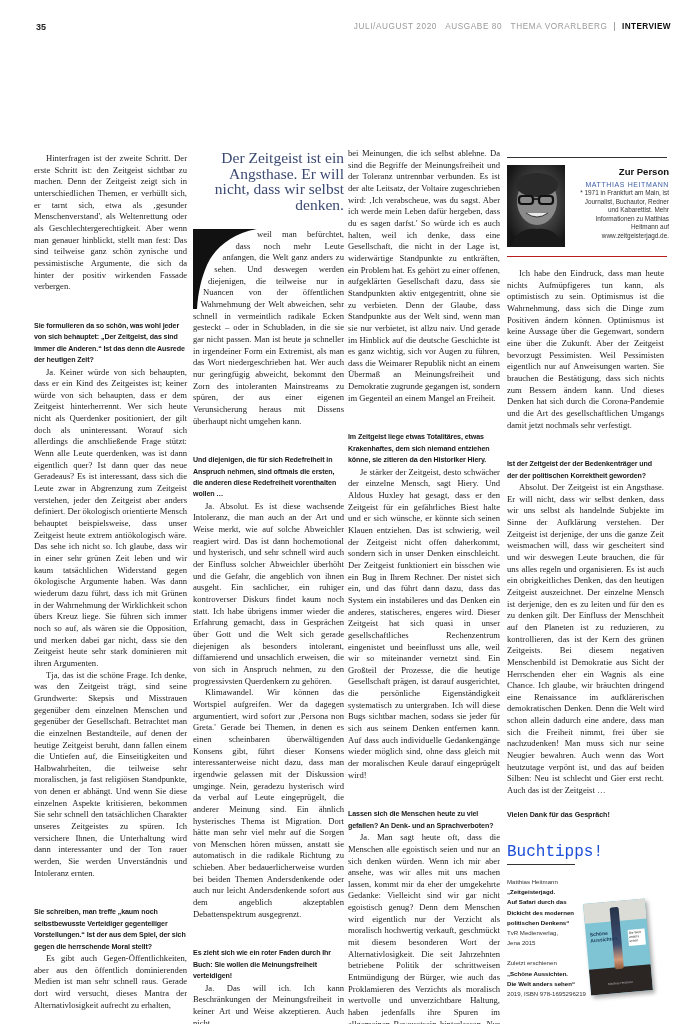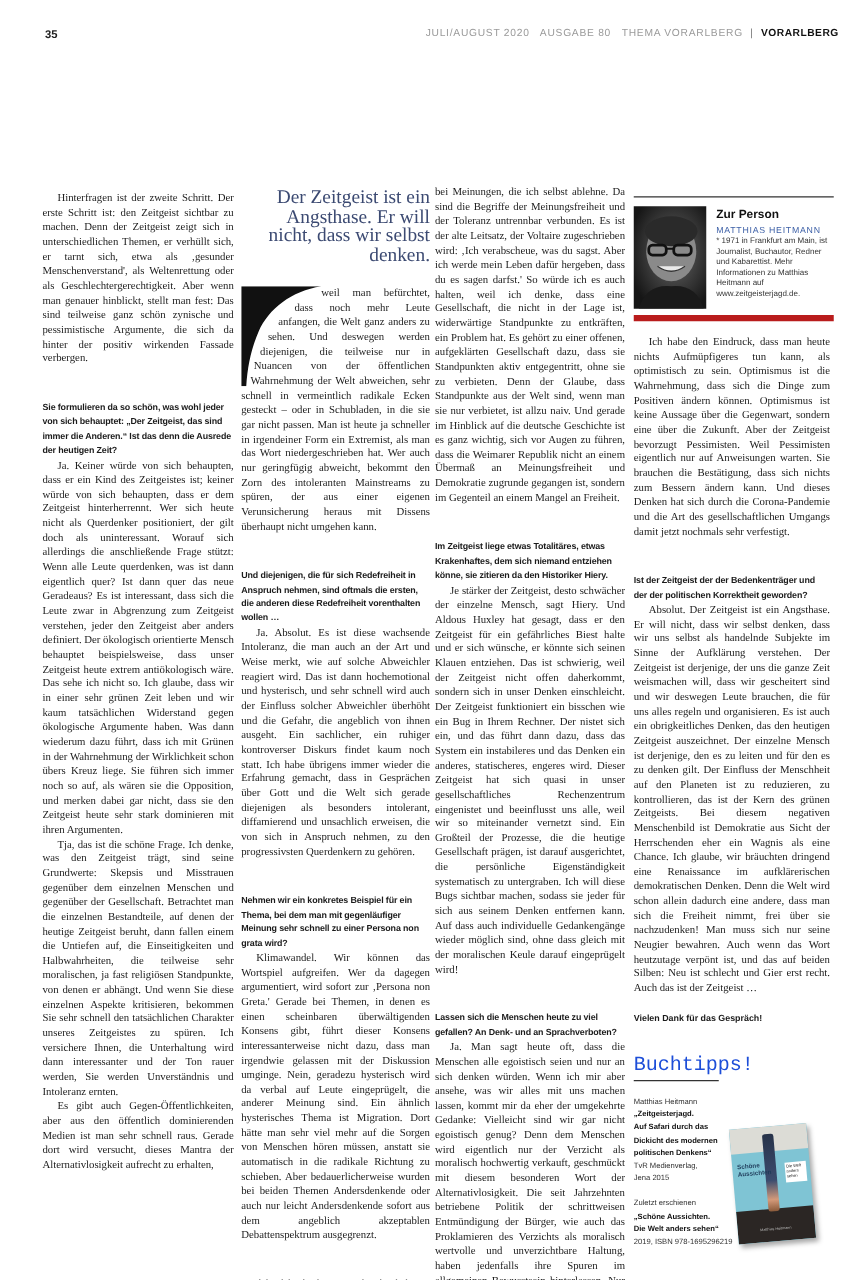--- a/index.html
+++ b/index.html
@@ -22,21 +22,21 @@
     .q:first-child { margin-top: 0; }
     .a { text-indent: 12px; }
     .a.cont { text-indent: 0; }
 
     .pullquote { font-family: "Liberation Serif", serif; color: #3c4a72; font-size: 15.5px; line-height: 15.5px; margin-bottom: 17px; text-align: right; }
 
     .dropcap-wrap { position: relative; }
     .dropcap { float: left; width: 64px; height: 80px; margin-right: 0; shape-outside: polygon(0 0, 100% 0, 70% 12%, 45% 30%, 28% 50%, 16% 72%, 8% 100%, 0 100%); }
     .dropcap svg { display: block; }
 
-    .person { position: absolute; left: 507px; top: 157px; width: 160px; height: 100px; border-top: 1px solid #333; border-bottom: 5px solid #b91c1c; }
+    .person { position: absolute; left: 507px; top: 157px; width: 160px; height: 100px; border-top: 1px solid #333; border-bottom: 1px solid #b91c1c; text-align: right; }
     .portrait { position: absolute; left: 0; top: 7px; width: 58px; height: 82px; background: radial-gradient(ellipse at 55% 45%, #6b6b6b 0%, #3a3a3a 45%, #161616 80%); overflow: hidden; }
     .person-info { position: absolute; left: 66px; top: 8px; width: 96px; font-family: "Liberation Sans", sans-serif; }
     .person-heading { font-weight: bold; font-size: 9.5px; color: #111; line-height: 12px; }
     .person-name { font-size: 7px; color: #3c5fa6; letter-spacing: 0.6px; margin-top: 2px; line-height: 9px; }
     .person-bio { font-size: 6.4px; color: #333; line-height: 8.6px; }
 
     .col4 { top: 268px; }
 
     .thanks { font-family: "Liberation Sans", sans-serif; font-weight: bold; font-size: 7.1px; margin-top: 13px; text-align: left; }
 
@@ -56,45 +56,45 @@
 </head>
 <body>
 
 <div class="header">
   <span class="page-num">35</span>
   <span class="meta">
     <span>JULI/AUGUST 2020</span>&nbsp;&nbsp;
     <span>AUSGABE 80</span>&nbsp;&nbsp;
     <span>THEMA VORARLBERG</span>
     <span class="sep">|</span>
-    <span class="section">VORARLBERG</span>
+    <span class="section">INTERVIEW</span>
   </span>
 </div>
 
 <div class="col col1" id="col1">
     <p class="a">Hinterfragen ist der zweite Schritt. Der erste Schritt ist: den Zeitgeist sichtbar zu machen. Denn der Zeitgeist zeigt sich in unterschiedlichen Themen, er verhüllt sich, er tarnt sich, etwa als ‚gesunder Menschenverstand', als Weltenrettung oder als Geschlechtergerechtigkeit. Aber wenn man genauer hinblickt, stellt man fest: Das sind teilweise ganz schön zynische und pessimistische Argumente, die sich da hinter der positiv wirkenden Fassade verbergen.</p>
     <p class="q">Sie formulieren da so schön, was wohl jeder von sich behauptet: „Der Zeitgeist, das sind immer die Anderen.“ Ist das denn die Ausrede der heutigen Zeit?</p>
     <p class="a">Ja. Keiner würde von sich behaupten, dass er ein Kind des Zeitgeistes ist; keiner würde von sich behaupten, dass er dem Zeitgeist hinterherrennt. Wer sich heute nicht als Querdenker positioniert, der gilt doch als uninteressant. Worauf sich allerdings die anschließende Frage stützt: Wenn alle Leute querdenken, was ist dann eigentlich quer? Ist dann quer das neue Geradeaus? Es ist interessant, dass sich die Leute zwar in Abgrenzung zum Zeitgeist verstehen, jeder den Zeitgeist aber anders definiert. Der ökologisch orientierte Mensch behauptet beispielsweise, dass unser Zeitgeist heute extrem antiökologisch wäre. Das sehe ich nicht so. Ich glaube, dass wir in einer sehr grünen Zeit leben und wir kaum tatsächlichen Widerstand gegen ökologische Argumente haben. Was dann wiederum dazu führt, dass ich mit Grünen in der Wahrnehmung der Wirklichkeit schon übers Kreuz liege. Sie führen sich immer noch so auf, als wären sie die Opposition, und merken dabei gar nicht, dass sie den Zeitgeist heute sehr stark dominieren mit ihren Argumenten.</p>
     <p class="a">Tja, das ist die schöne Frage. Ich denke, was den Zeitgeist trägt, sind seine Grundwerte: Skepsis und Misstrauen gegenüber dem einzelnen Menschen und gegenüber der Gesellschaft. Betrachtet man die einzelnen Bestandteile, auf denen der heutige Zeitgeist beruht, dann fallen einem die Untiefen auf, die Einseitigkeiten und Halbwahrheiten, die teilweise sehr moralischen, ja fast religiösen Standpunkte, von denen er abhängt. Und wenn Sie diese einzelnen Aspekte kritisieren, bekommen Sie sehr schnell den tatsächlichen Charakter unseres Zeitgeistes zu spüren. Ich versichere Ihnen, die Unterhaltung wird dann interessanter und der Ton rauer werden, Sie werden Unverständnis und Intoleranz ernten.</p>
+    <p class="q">Sie schreiben, man treffe „kaum noch selbstbewusste Verteidiger gegenteiliger Vorstellungen.“ Ist der aus dem Spiel, der sich gegen die herrschende Moral stellt?</p>
     <p class="a">Es gibt auch Gegen-Öffentlichkeiten, aber aus den öffentlich dominierenden Medien ist man sehr schnell raus. Gerade dort wird versucht, dieses Mantra der Alternativlosigkeit aufrecht zu erhalten,</p>
   </div>
 
 <div class="col col2">
   <div class="pullquote">Der Zeitgeist ist ein Angsthase. Er will nicht, dass wir selbst denken.</div>
   <div class="dropcap-wrap">
     <div class="dropcap">
       <svg width="64" height="80" viewBox="0 0 64 80">
         <path d="M0 0 L64 0 C 40 4, 22 18, 14 36 C 8 50, 5 64, 4 80 L 0 80 Z" fill="#111"></path>
       </svg>
     </div>
     <div id="col2">
         <p class="a cont">weil man befürchtet, dass noch mehr Leute anfangen, die Welt ganz anders zu sehen. Und deswegen werden diejenigen, die teilweise nur in Nuancen von der öffentlichen Wahrnehmung der Welt abweichen, sehr schnell in vermeintlich radikale Ecken gesteckt – oder in Schubladen, in die sie gar nicht passen. Man ist heute ja schneller in irgendeiner Form ein Extremist, als man das Wort niedergeschrieben hat. Wer auch nur geringfügig abweicht, bekommt den Zorn des intoleranten Mainstreams zu spüren, der aus einer eigenen Verunsicherung heraus mit Dissens überhaupt nicht umgehen kann.</p>
         <p class="q">Und diejenigen, die für sich Redefreiheit in Anspruch nehmen, sind oftmals die ersten, die anderen diese Redefreiheit vorenthalten wollen …</p>
         <p class="a">Ja. Absolut. Es ist diese wachsende Intoleranz, die man auch an der Art und Weise merkt, wie auf solche Abweichler reagiert wird. Das ist dann hochemotional und hysterisch, und sehr schnell wird auch der Einfluss solcher Abweichler überhöht und die Gefahr, die angeblich von ihnen ausgeht. Ein sachlicher, ein ruhiger kontroverser Diskurs findet kaum noch statt. Ich habe übrigens immer wieder die Erfahrung gemacht, dass in Gesprächen über Gott und die Welt sich gerade diejenigen als besonders intolerant, diffamierend und unsachlich erweisen, die von sich in Anspruch nehmen, zu den progressivsten Querdenkern zu gehören.</p>
-        <p class="q">Nehmen wir ein konkretes Beispiel für ein Thema, bei dem man mit gegenläufiger Meinung sehr schnell zu einer Persona non grata wird?</p>
         <p class="a">Klimawandel. Wir können das Wortspiel aufgreifen. Wer da dagegen argumentiert, wird sofort zur ‚Persona non Greta.' Gerade bei Themen, in denen es einen scheinbaren überwältigenden Konsens gibt, führt dieser Konsens interessanterweise nicht dazu, dass man irgendwie gelassen mit der Diskussion umginge. Nein, geradezu hysterisch wird da verbal auf Leute eingeprügelt, die anderer Meinung sind. Ein ähnlich hysterisches Thema ist Migration. Dort hätte man sehr viel mehr auf die Sorgen von Menschen hören müssen, anstatt sie automatisch in die radikale Richtung zu schieben. Aber bedauerlicherweise wurden bei beiden Themen Andersdenkende oder auch nur leicht Andersdenkende sofort aus dem angeblich akzeptablen Debattenspektrum ausgegrenzt.</p>
         <p class="q">Es zieht sich wie ein roter Faden durch Ihr Buch: Sie wollen die Meinungsfreiheit verteidigen!</p>
         <p class="a">Ja. Das will ich. Ich kann Beschränkungen der Meinungsfreiheit in keiner Art und Weise akzeptieren. Auch nicht</p>
       </div>
   </div>
 </div>
 
 <div class="col col3" id="col3">
     <p class="a cont">bei Meinungen, die ich selbst ablehne. Da sind die Begriffe der Meinungsfreiheit und der Toleranz untrennbar verbunden. Es ist der alte Leitsatz, der Voltaire zugeschrieben wird: ‚Ich verabscheue, was du sagst. Aber ich werde mein Leben dafür hergeben, dass du es sagen darfst.' So würde ich es auch halten, weil ich denke, dass eine Gesellschaft, die nicht in der Lage ist, widerwärtige Standpunkte zu entkräften, ein Problem hat. Es gehört zu einer offenen, aufgeklärten Gesellschaft dazu, dass sie Standpunkten aktiv entgegentritt, ohne sie zu verbieten. Denn der Glaube, dass Standpunkte aus der Welt sind, wenn man sie nur verbietet, ist allzu naiv. Und gerade im Hinblick auf die deutsche Geschichte ist es ganz wichtig, sich vor Augen zu führen, dass die Weimarer Republik nicht an einem Übermaß an Meinungsfreiheit und Demokratie zugrunde gegangen ist, sondern im Gegenteil an einem Mangel an Freiheit.</p>
     <p class="q">Im Zeitgeist liege etwas Totalitäres, etwas Krakenhaftes, dem sich niemand entziehen könne, sie zitieren da den Historiker Hiery.</p>

